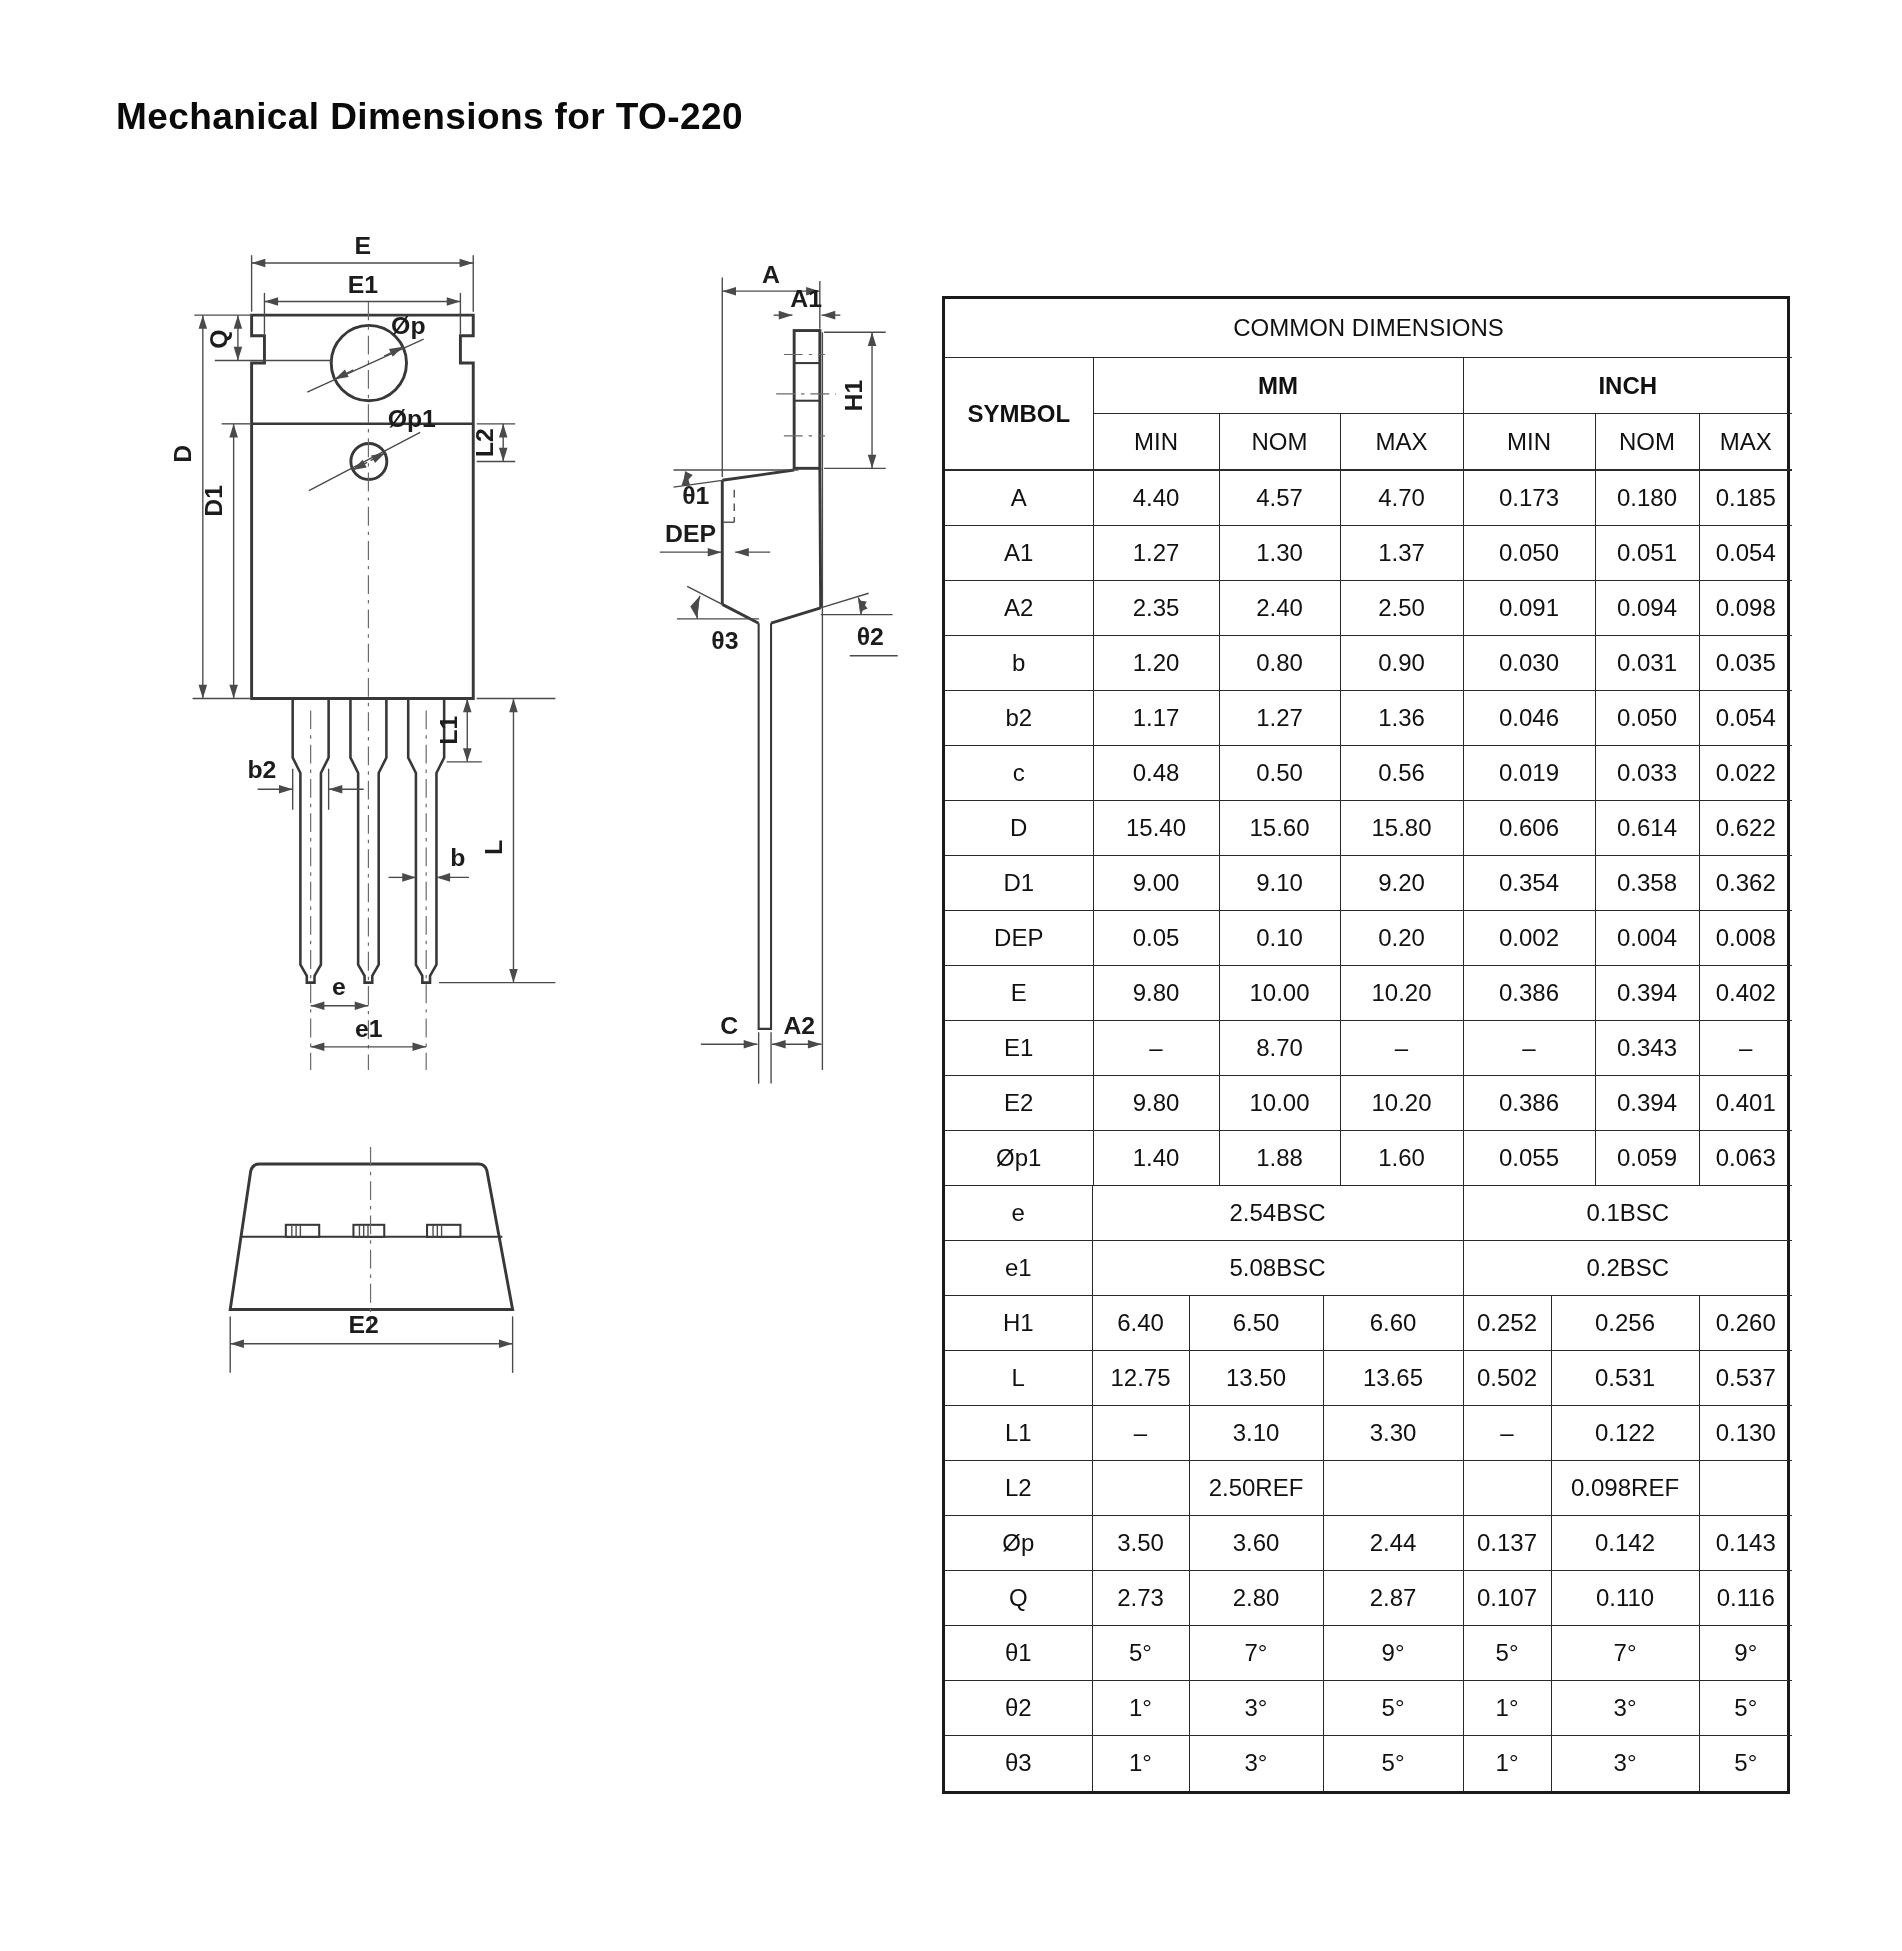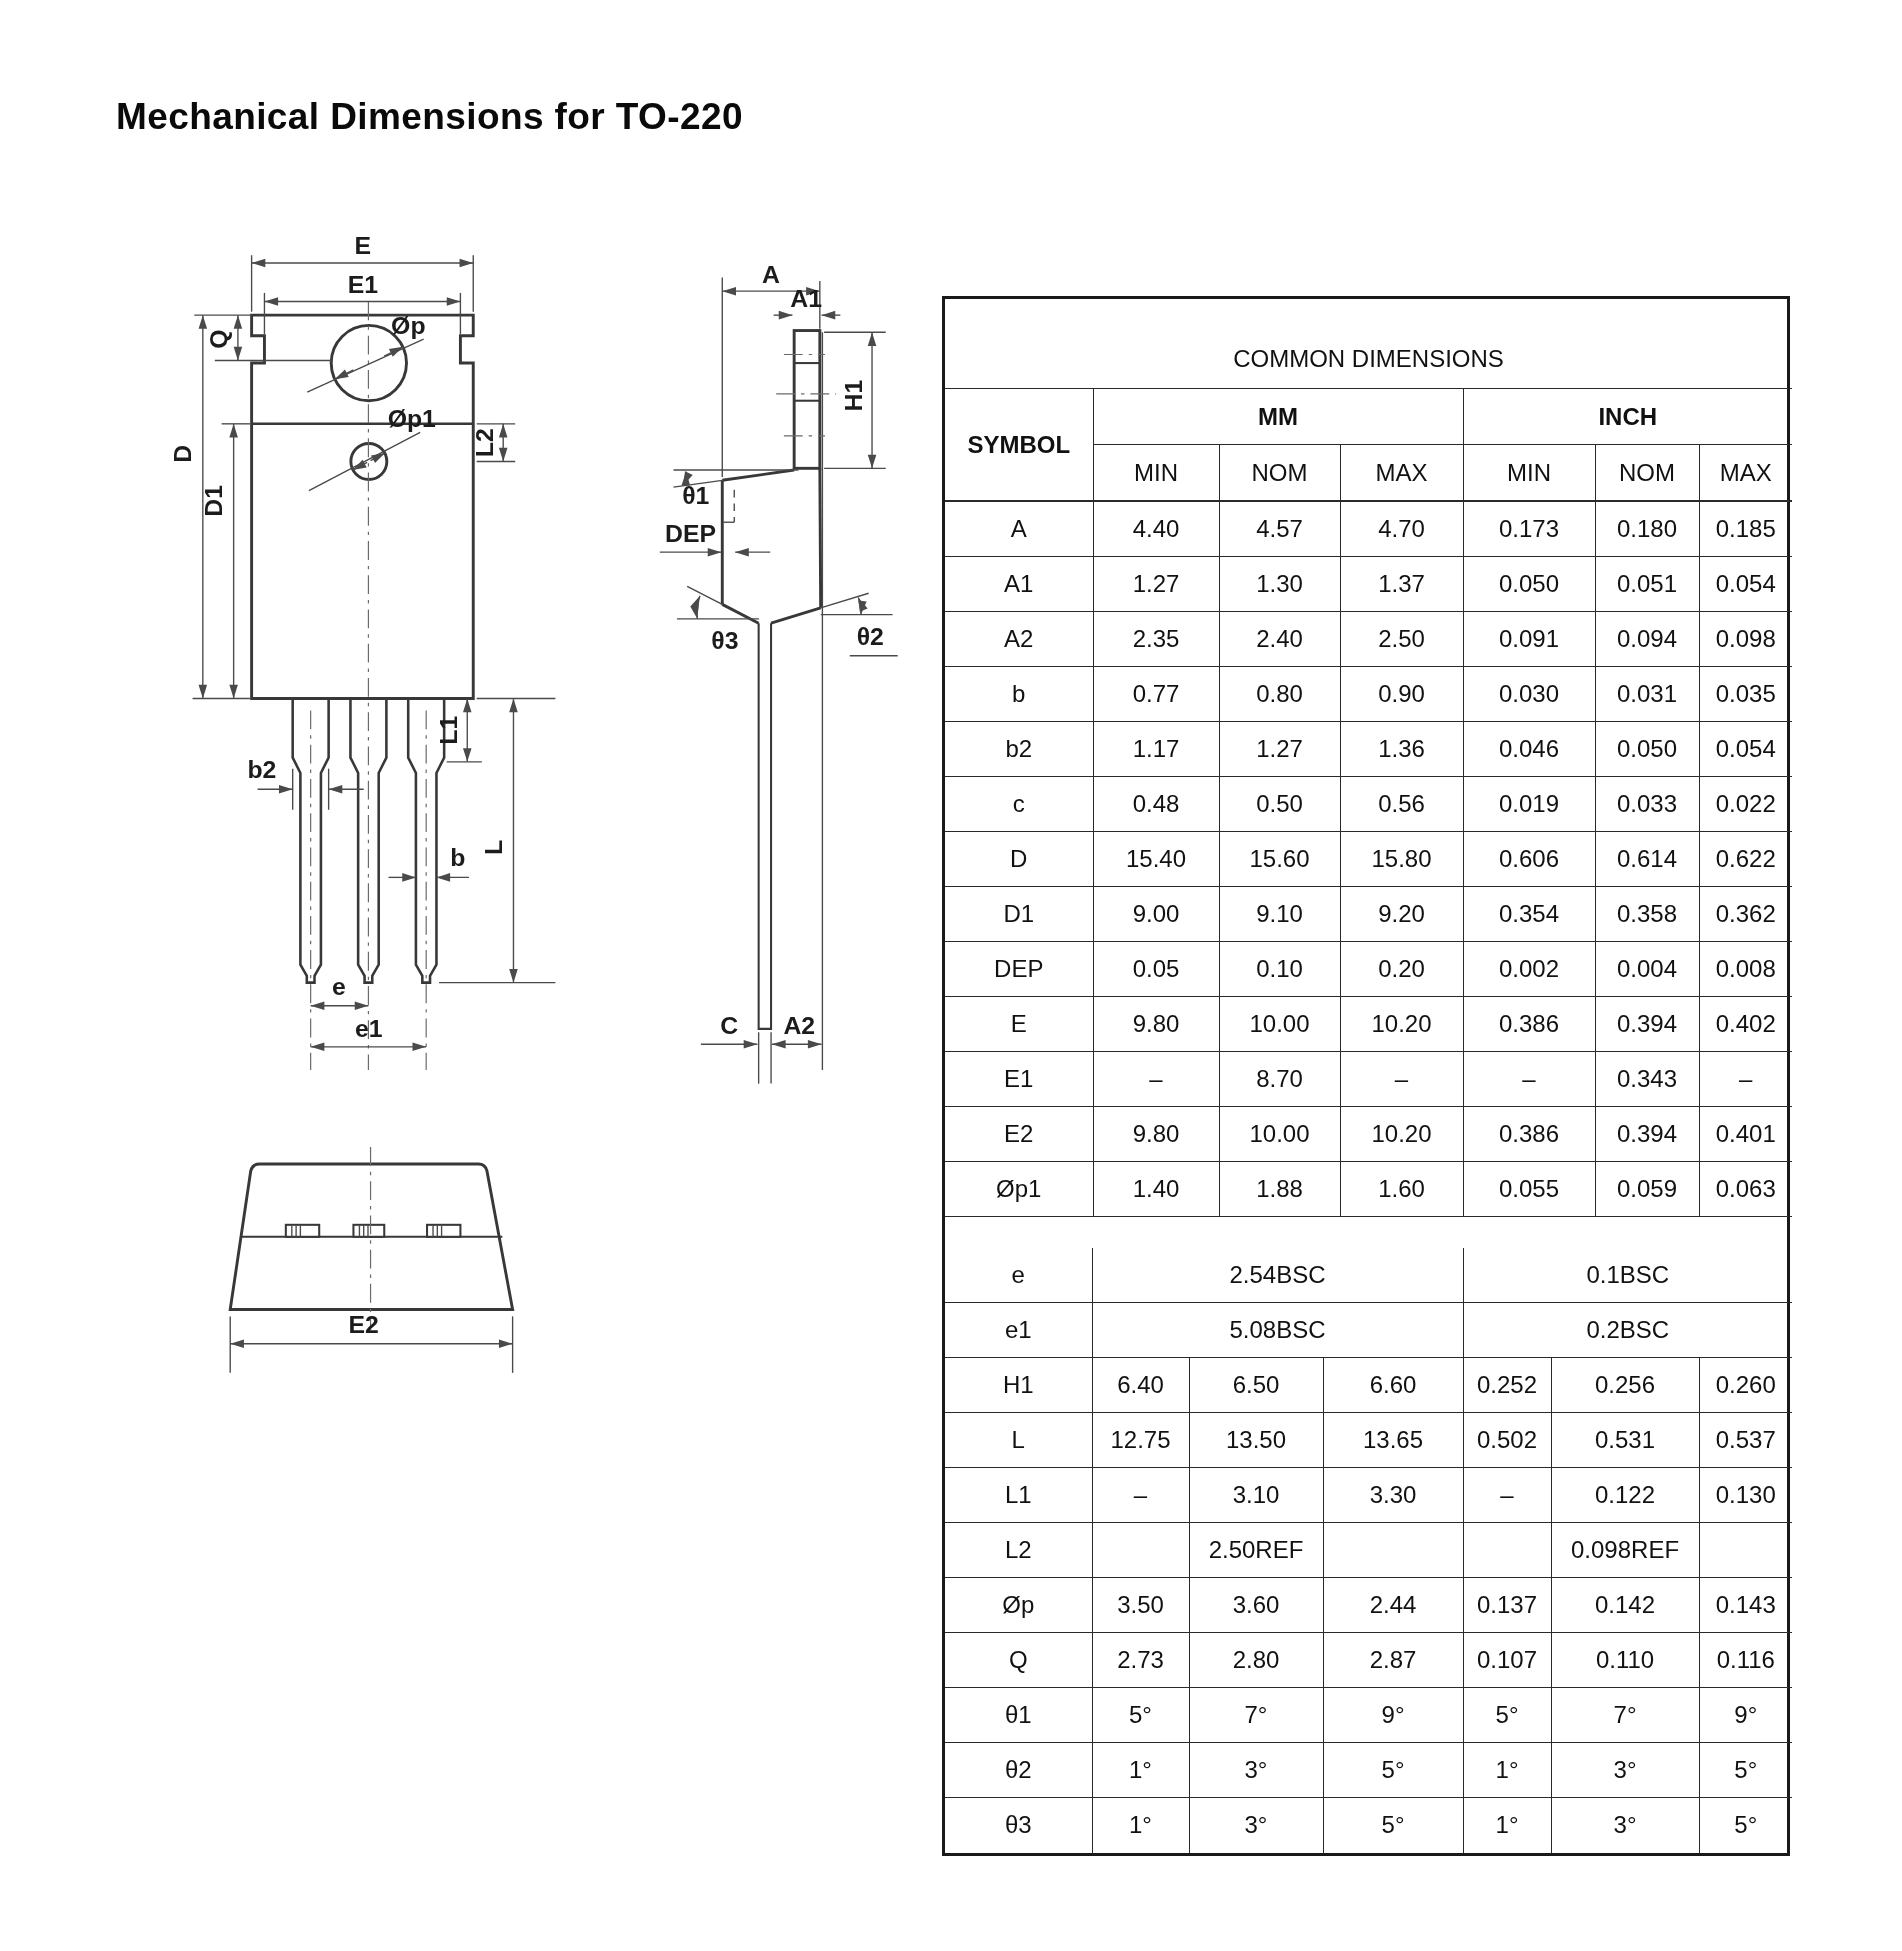--- a/index.html
+++ b/index.html
@@ -24,21 +24,21 @@
     fill:#1c1c1c; text-anchor:middle;
   }
   svg text.lbl.start { text-anchor:start; }
 
   .dim-table {
     position:absolute; left:942px; top:296px; width:848px;
     border:3.4px solid #1a1a1a; background:#fff; box-sizing:border-box;
   }
   .dim-table table {
     width:100%; border-collapse:collapse; table-layout:fixed;
-    font-size:24px; color:#111;margin-top:31px;
+    font-size:24px; color:#111;
   }
   .dim-table td, .dim-table th {
     border-right:1.7px solid #2a2a2a; border-bottom:1.7px solid #2a2a2a;
     text-align:center; vertical-align:middle; font-weight:400; padding:0;
     overflow:hidden; white-space:nowrap;
   }
   .dim-table td:last-child, .dim-table th:last-child { border-right:none; }
   #t1 thead tr:nth-child(1) th { height:58px; }
   #t1 thead tr:nth-child(2) th { height:55px;font-weight:bold; }
   #t1 thead tr:nth-child(3) th { height:55px;text-align:center; }
@@ -276,21 +276,21 @@
           <td>A2</td>
           <td>2.35</td>
           <td>2.40</td>
           <td>2.50</td>
           <td>0.091</td>
           <td>0.094</td>
           <td>0.098</td>
         </tr>
         <tr>
           <td>b</td>
-          <td>0.77</td>
+          <td>1.20</td>
           <td>0.80</td>
           <td>0.90</td>
           <td>0.030</td>
           <td>0.031</td>
           <td>0.035</td>
         </tr>
         <tr>
           <td>b2</td>
           <td>1.17</td>
           <td>1.27</td>

